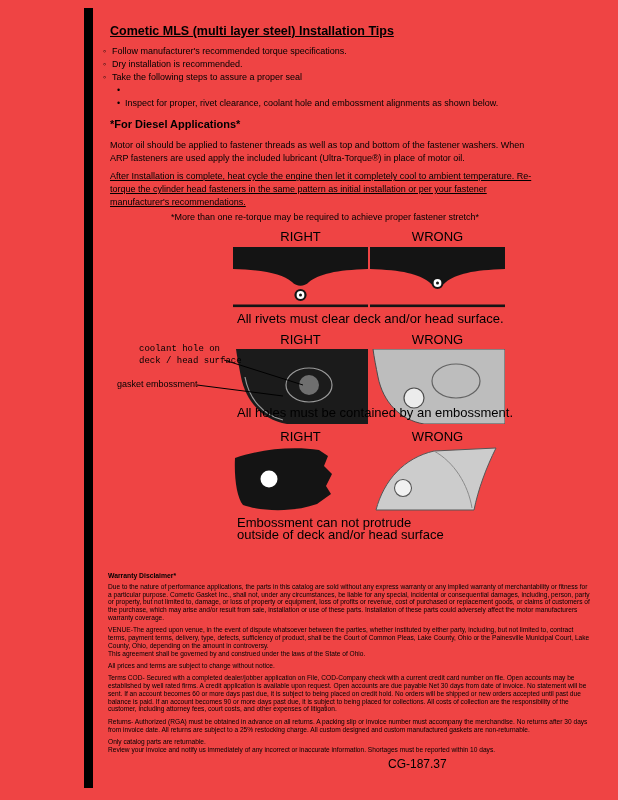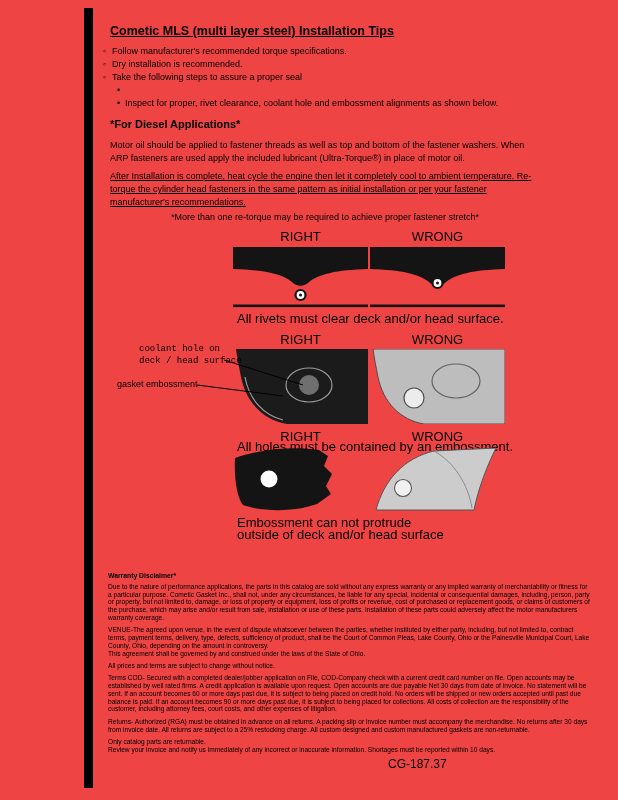--- a/index.html
+++ b/index.html
@@ -18,21 +18,21 @@
   .p3{top:211px;text-align:center;}
   .dg-label{position:absolute;width:135px;text-align:center;font-size:13px;}
   .dg-img{position:absolute;width:135px;display:block;}
   .col-l{left:233px;}
   .col-r{left:370px;}
   .r1-lab{top:229px;} .r1-img{top:247px;height:63px;}
   .r2-lab{top:332px;} .r2-img{top:349px;height:75px;}
   .r3-lab{top:429px;} .r3-img{top:446px;height:68px;}
   .caption{position:absolute;left:237px;font-size:13px;line-height:12px;}
   .cap1{top:313px;}
-  .cap2{top:441px;}
+  .cap2{top:407px;}
   .cap3{top:517px;width:215px;}
   .callout{position:absolute;font-size:9px;line-height:11.5px;}
   .co-coolant{left:139px;top:344px;font-family:Liberation Mono, monospace;}
   .co-emboss{left:117px;top:379px;}
   .connector{position:absolute;left:195px;top:346px;width:120px;height:65px;}
   .warranty{position:absolute;left:108px;top:572px;width:484px;font-size:6.6px;line-height:7.8px;}
   .warranty .w-head{font-size:6.8px;font-weight:bold;margin:0 0 3px 0;}
   .warranty p{margin:0 0 4.5px 0;white-space:pre-line;}
   .footer{position:absolute;left:388px;top:757px;font-size:12px;}
 </style>

